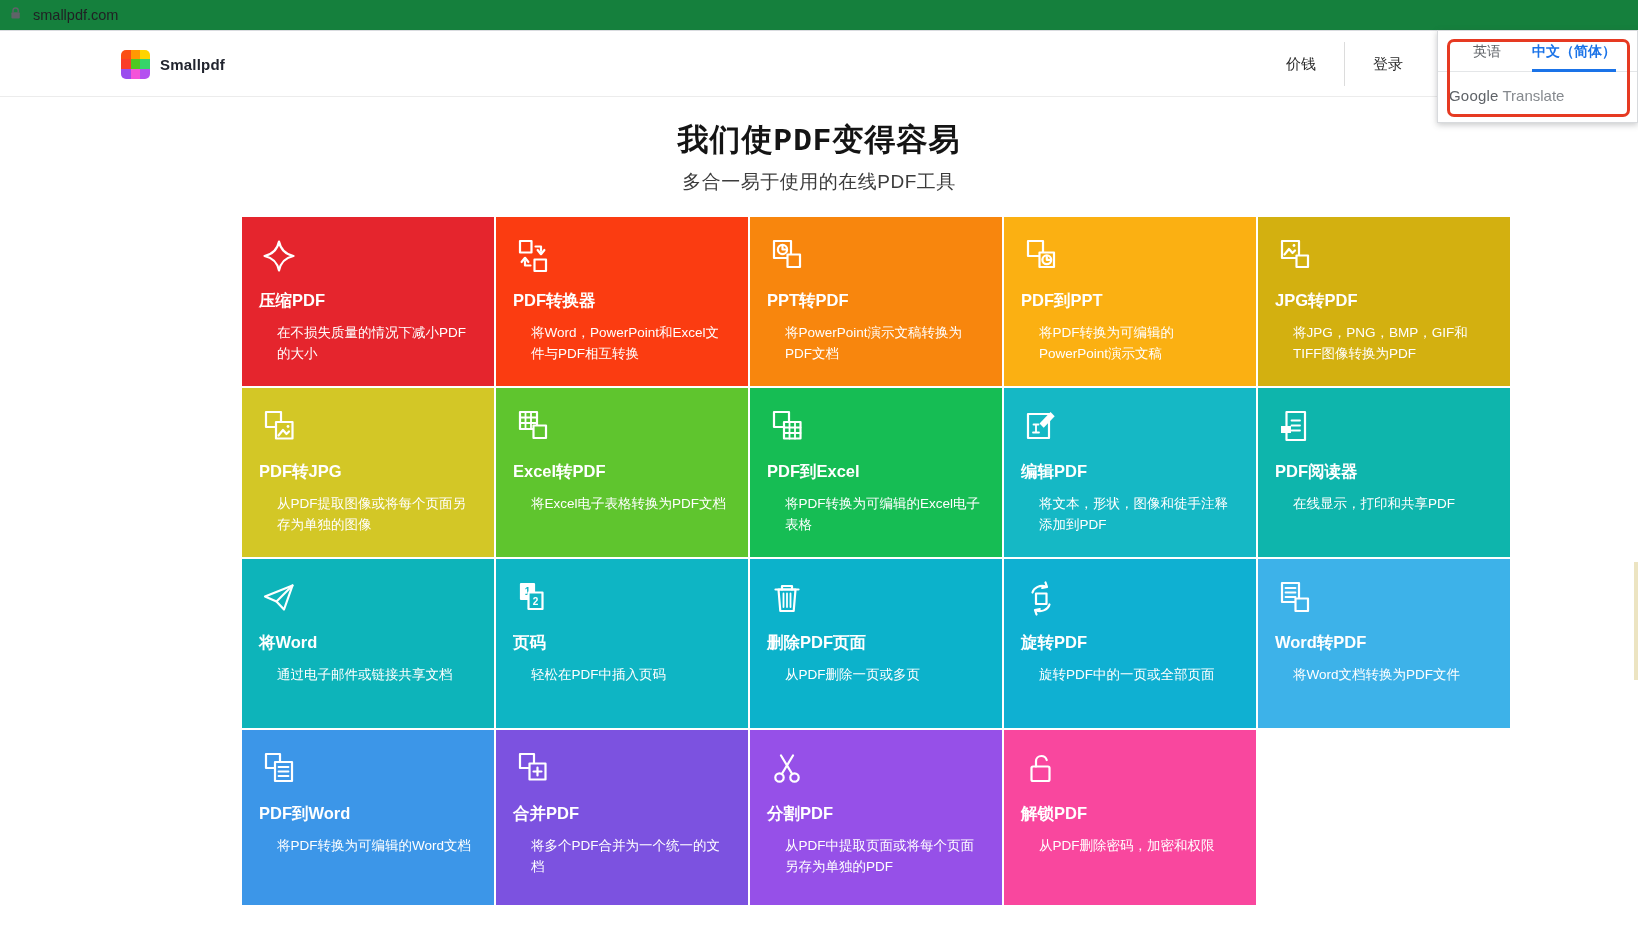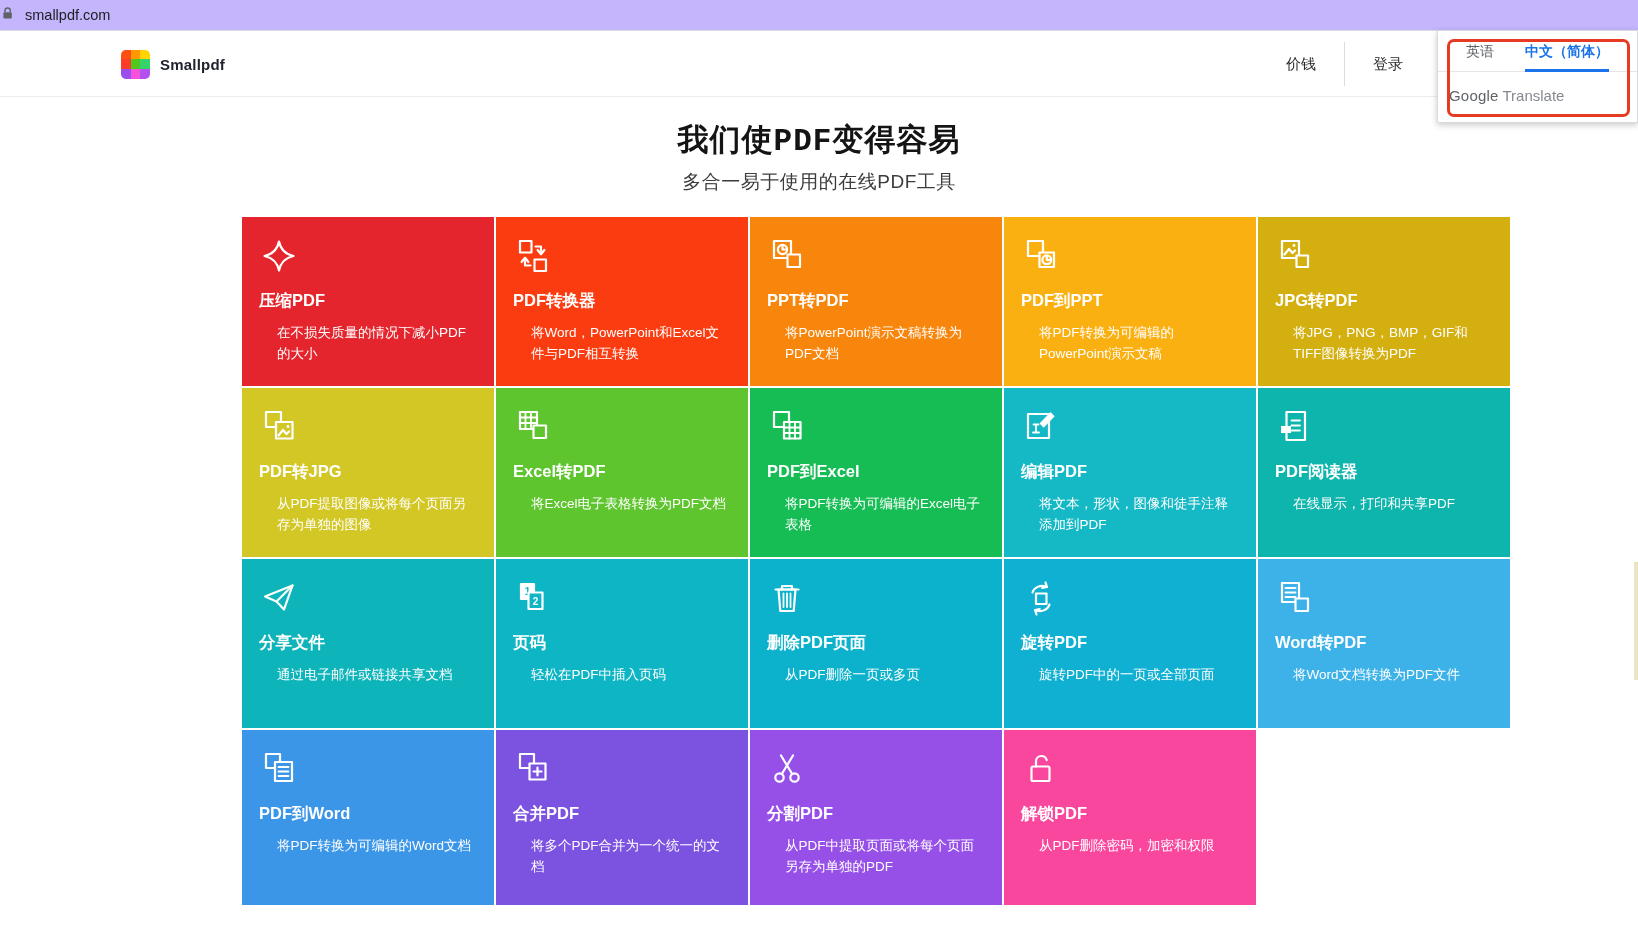--- a/index.html
+++ b/index.html
@@ -1,41 +1,41 @@
 <!DOCTYPE html>
 <html><head>
 <meta charset="utf-8">
 <style>
   * { margin:0; padding:0; box-sizing:border-box; }
   html,body { width:1638px; height:948px; background:#fff; overflow:hidden;
     font-family:"Liberation Sans","DejaVu Sans",sans-serif; position:relative; }
 
   
-  .topbar { height:31px; background:#c4b5fd; border-bottom:1px solid #dadce0;
-    display:flex; align-items:center; gap:11px; padding-left:1px; }
+  .topbar { height:31px; background:#15803d; border-bottom:1px solid #dadce0;
+    display:flex; align-items:center; gap:11px; padding-left:9px; }
   .topbar .url { font-size:14.5px; color:#202124; }
 
   
   .header { height:66px; background:#fff; border-bottom:1px solid #ececec; position:relative; z-index:1; }
   .brand { position:absolute; left:121px; top:0; height:66px; display:flex; align-items:center; gap:10px; }
   .logo-grid { width:29px; height:29px; display:grid; grid-template-columns:repeat(3,1fr);
     grid-template-rows:repeat(3,1fr); border-radius:5px; overflow:hidden; }
   .brand-name { font-size:15px; font-weight:800; color:#21242e; letter-spacing:.2px; }
   .nav { position:absolute; left:1258px; top:0; height:66px; display:flex; align-items:center; }
   .nav-link { font-size:15px; color:#2b2b2b; padding:0 28px; cursor:pointer; white-space:nowrap; }
   .nav-divider { width:1px; height:44px; background:#dcdcdc; }
   .cta-button { width:130px; height:39px; margin-left:25px; border-radius:9px; background:#1f66f4;
     border:none; cursor:pointer; }
 
   
   .translate-panel { position:absolute; left:1437px; top:30px; width:201px; height:93px;
     background:#fff; border:1px solid #d8dadd; box-shadow:0 2px 6px rgba(60,64,67,.28); z-index:20; }
   .tp-tabs { display:flex; height:41px; border-bottom:1px solid #e4e6e8; }
   .tp-tab { height:41px; line-height:41px; font-size:14px; color:#5f6368; cursor:pointer; }
-  .tp-tab.t0 { margin-left:28px;text-align:right; }
+  .tp-tab.t0 { margin-left:35px;text-align:right; }
   .tp-tab.t1 { margin-left:31px; color:#1a73e8; font-weight:700; border-bottom:3px solid #1a73e8; }
   .tp-body { padding:15px 11px; font-size:15px; }
   .g-word { color:#5f6368; font-weight:500; letter-spacing:.2px; }
   .t-word { color:#85898e; }
   .red-annotation { position:absolute; left:1447px; top:39px; width:183px; height:78px;
     border:3px solid #e63a22; border-radius:7px; z-index:30; pointer-events:none; }
 
   
   .hero { text-align:center; margin-top:22px; }
   .hero h1 { font-size:31px; font-weight:800; color:#141414; letter-spacing:1px;font-family:Liberation Mono, monospace; }
@@ -144,21 +144,21 @@
           <path d="M18.5 16.5L29.5 5l4.2 4.2-11 11.5z" fill="#fff" stroke="none"></path>
         </svg></span><div class="ttitle">编辑PDF</div><div class="tdesc">将文本，形状，图像和徒手注释添加到PDF</div></div>
     <div class="tile" style="--bg: #0eb5ac;"><span class="ticon"><svg viewBox="0 0 40 40" fill="none" stroke="#fff" stroke-width="2.2" stroke-linecap="round" stroke-linejoin="round">
           <rect x="11.5" y="5" width="18.5" height="28"></rect>
           <path d="M16.5 13.5h8.5M16.5 18.5h8.5M16.5 23.5h8.5" stroke-width="1.8"></path>
           <rect x="6" y="19" width="10" height="7" fill="#fff" stroke="none"></rect>
         </svg></span><div class="ttitle">PDF阅读器</div><div class="tdesc">在线显示，打印和共享PDF</div></div>
     <div class="tile" style="--bg: #0db4ba;"><span class="ticon"><svg viewBox="0 0 40 40" fill="none" stroke="#fff" stroke-width="2.2" stroke-linecap="round" stroke-linejoin="round">
           <path d="M6 18.5L33.5 7.5 25 31.5l-7.5-8z"></path>
           <path d="M33.5 7.5L17.5 23.5"></path>
-        </svg></span><div class="ttitle">分享文件</div><div class="tdesc">通过电子邮件或链接共享文档</div></div>
+        </svg></span><div class="ttitle">将Word</div><div class="tdesc">通过电子邮件或链接共享文档</div></div>
     <div class="tile" style="--bg: #0eb5c4;"><span class="ticon"><svg viewBox="0 0 40 40" fill="none" stroke="#fff" stroke-width="2.2" stroke-linecap="round" stroke-linejoin="round">
           <rect x="8" y="6" width="13" height="15" fill="#fff"></rect>
           <text x="14.5" y="17.2" font-size="10" font-weight="bold" fill="var(--bg)" stroke="none" text-anchor="middle">1</text>
           <rect x="15.5" y="14.5" width="14" height="16.5" fill="var(--bg)"></rect>
           <text x="22.5" y="26.8" font-size="10" font-weight="bold" fill="#fff" stroke="none" text-anchor="middle">2</text>
         </svg></span><div class="ttitle">页码</div><div class="tdesc">轻松在PDF中插入页码</div></div>
     <div class="tile" style="--bg: #0cb2cb;"><span class="ticon"><svg viewBox="0 0 40 40" fill="none" stroke="#fff" stroke-width="2.2" stroke-linecap="round" stroke-linejoin="round">
           <path d="M8.5 11.5h23"></path>
           <path d="M15 11.5V8h10v3.5"></path>
           <path d="M11.5 11.5l1.8 21.5h13.4l1.8-21.5z"></path>

